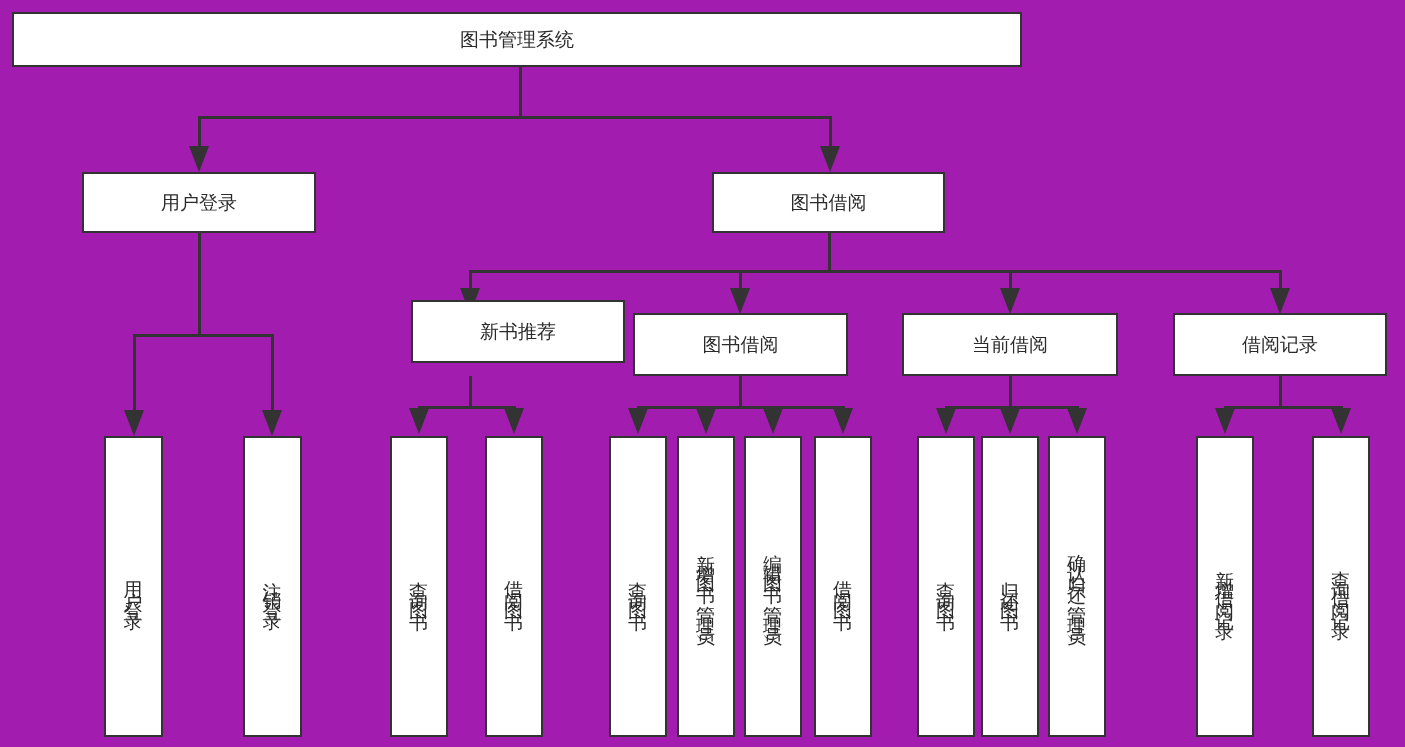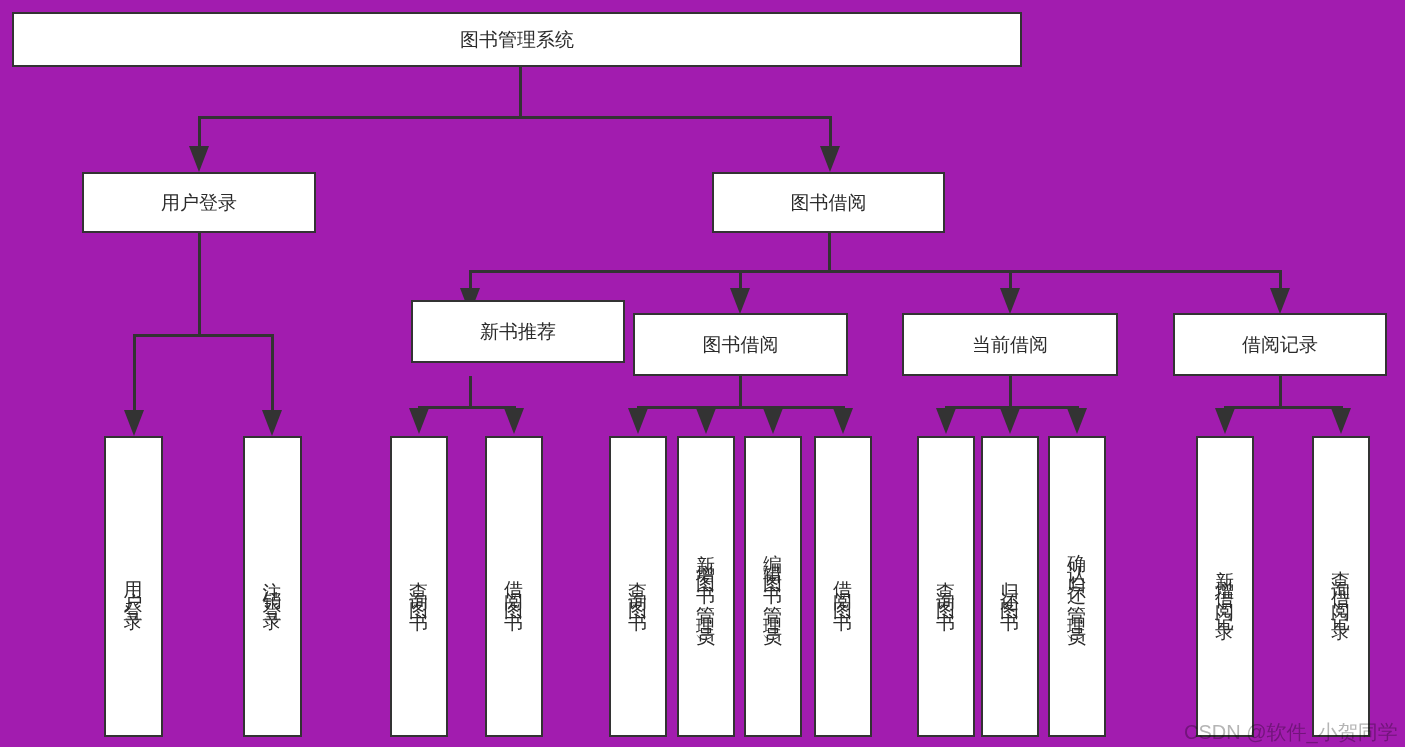--- a/index.html
+++ b/index.html
@@ -166,15 +166,14 @@
     <span class="lbl v">确认归还（管理员）</span>
   </div>
 
   <div class="box" style="left:1196px; top:436px; width:58px; height:301px;">
     <span class="lbl v">新增借阅记录</span>
   </div>
   <div class="box" style="left:1312px; top:436px; width:58px; height:301px;">
     <span class="lbl v">查询借阅记录</span>
   </div>
 
-  <div class="watermark">CSDN @软件_小贺同学</div>
 
 </div>
 
 </body></html>

